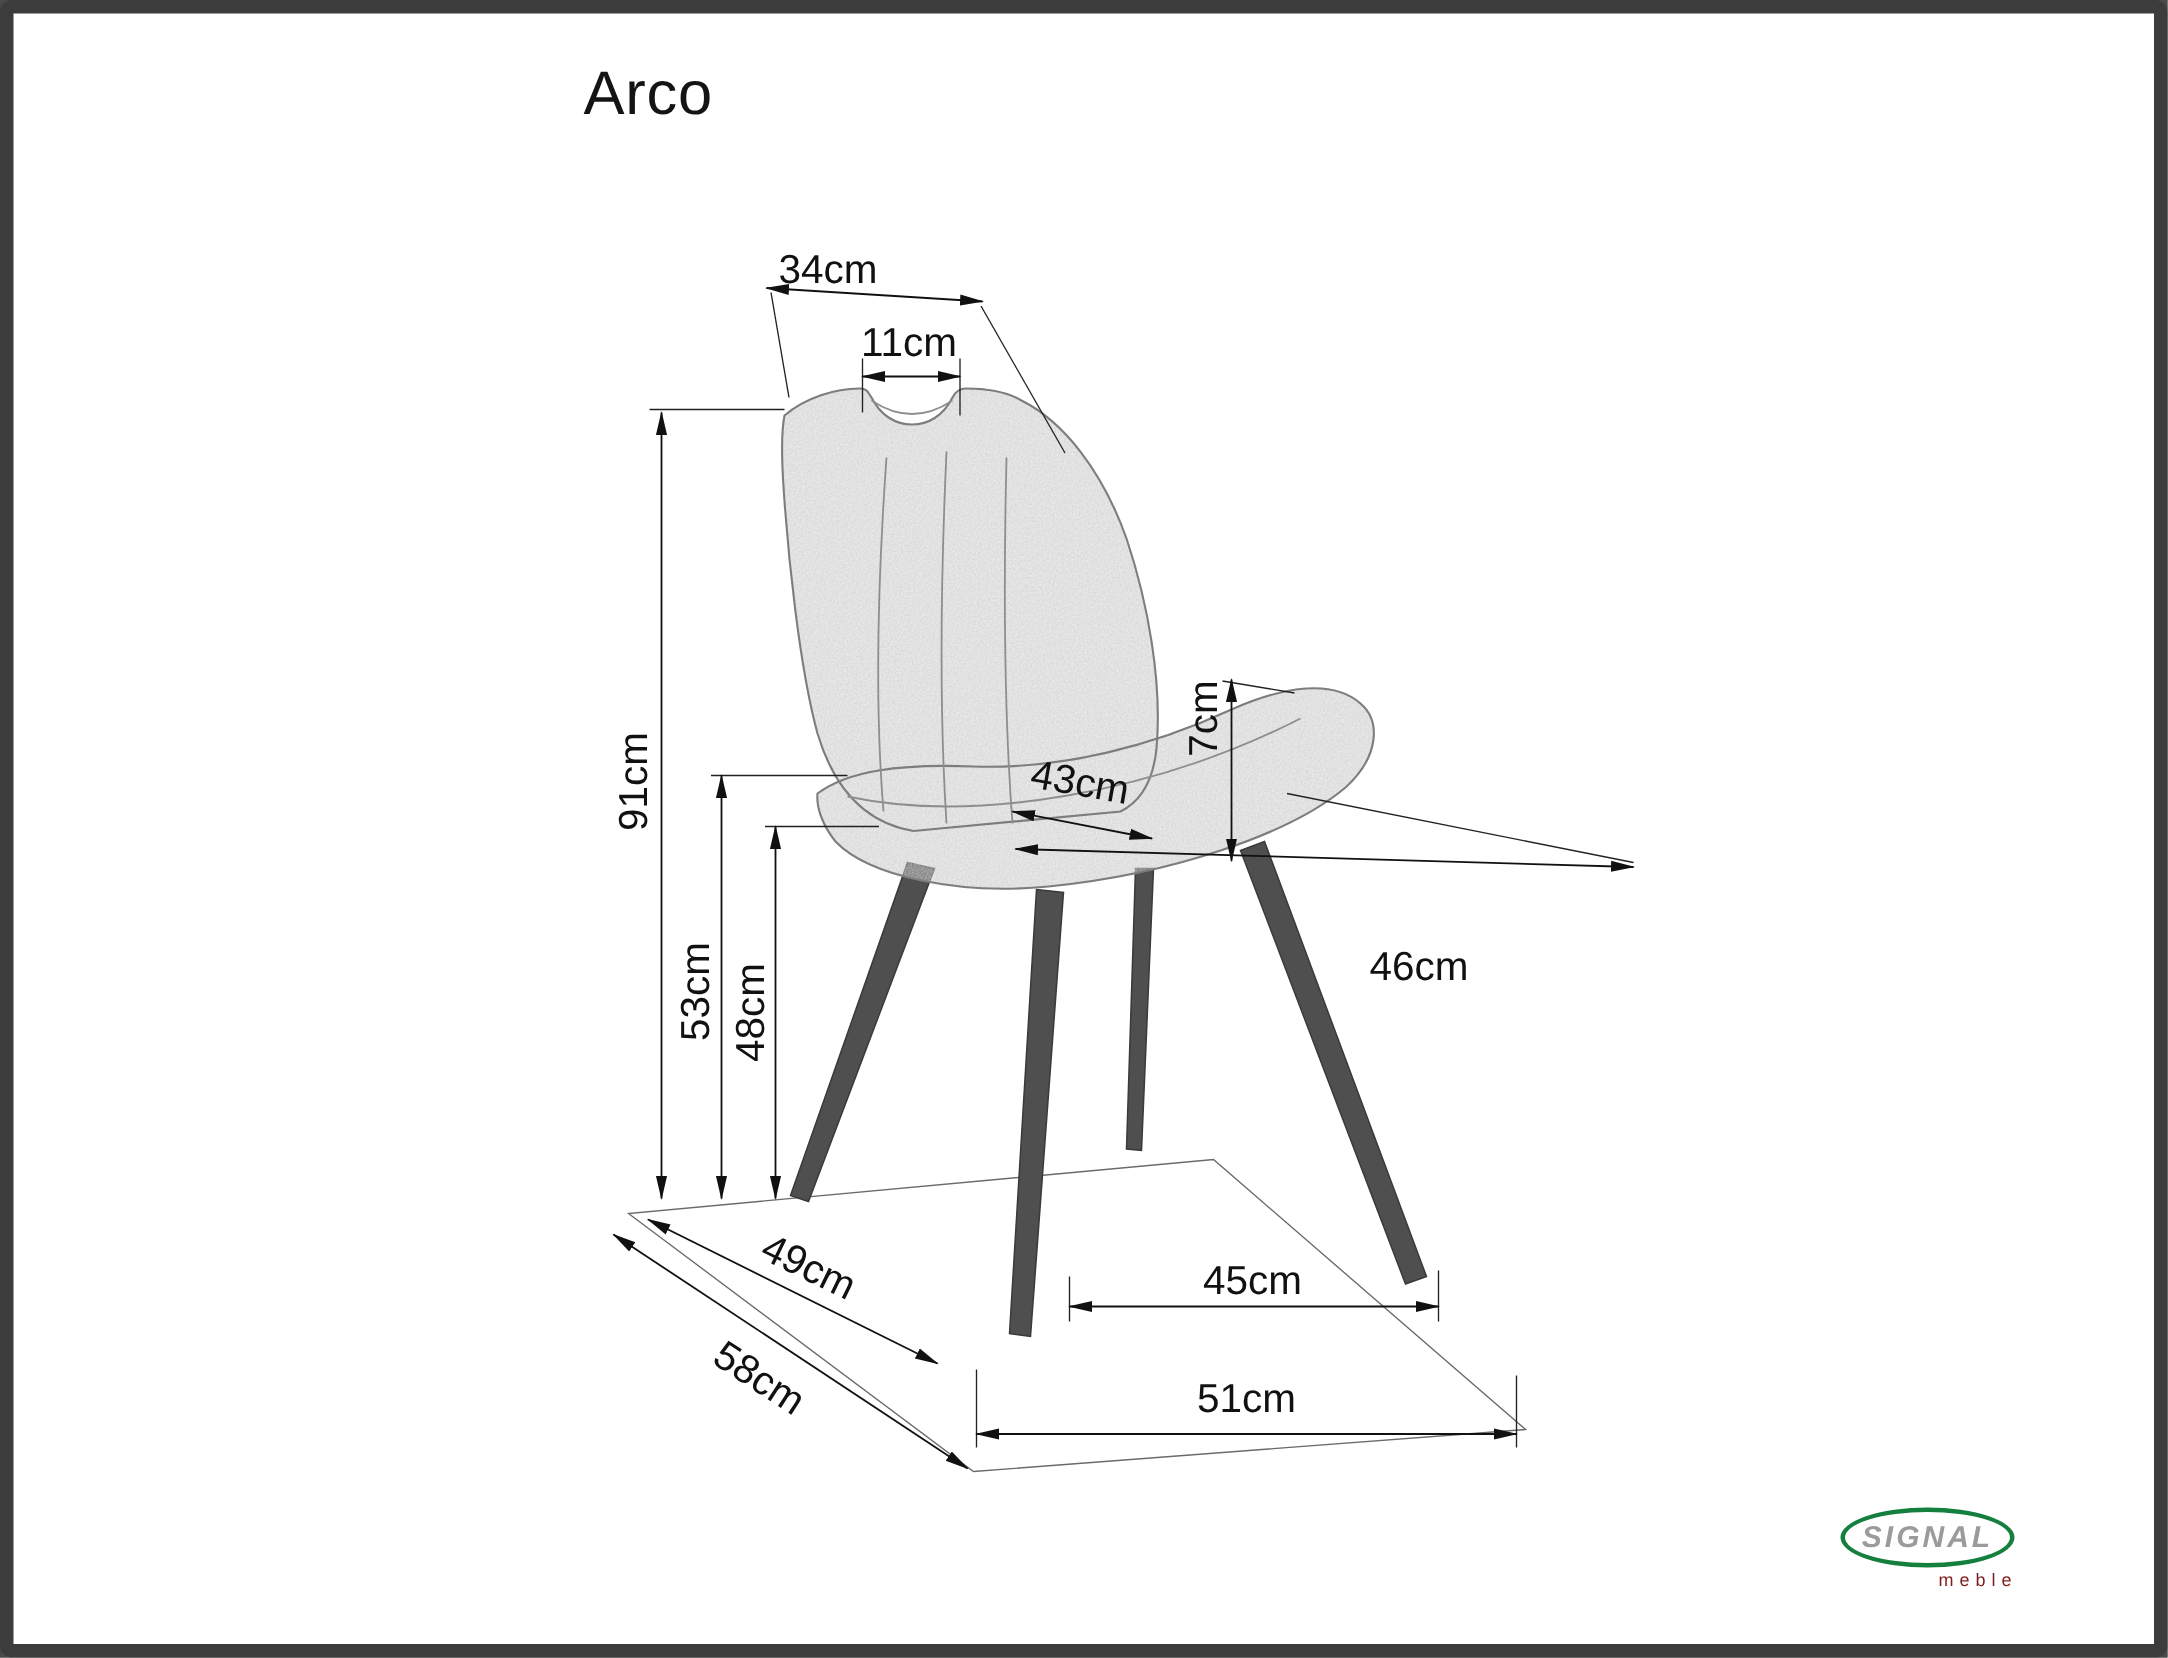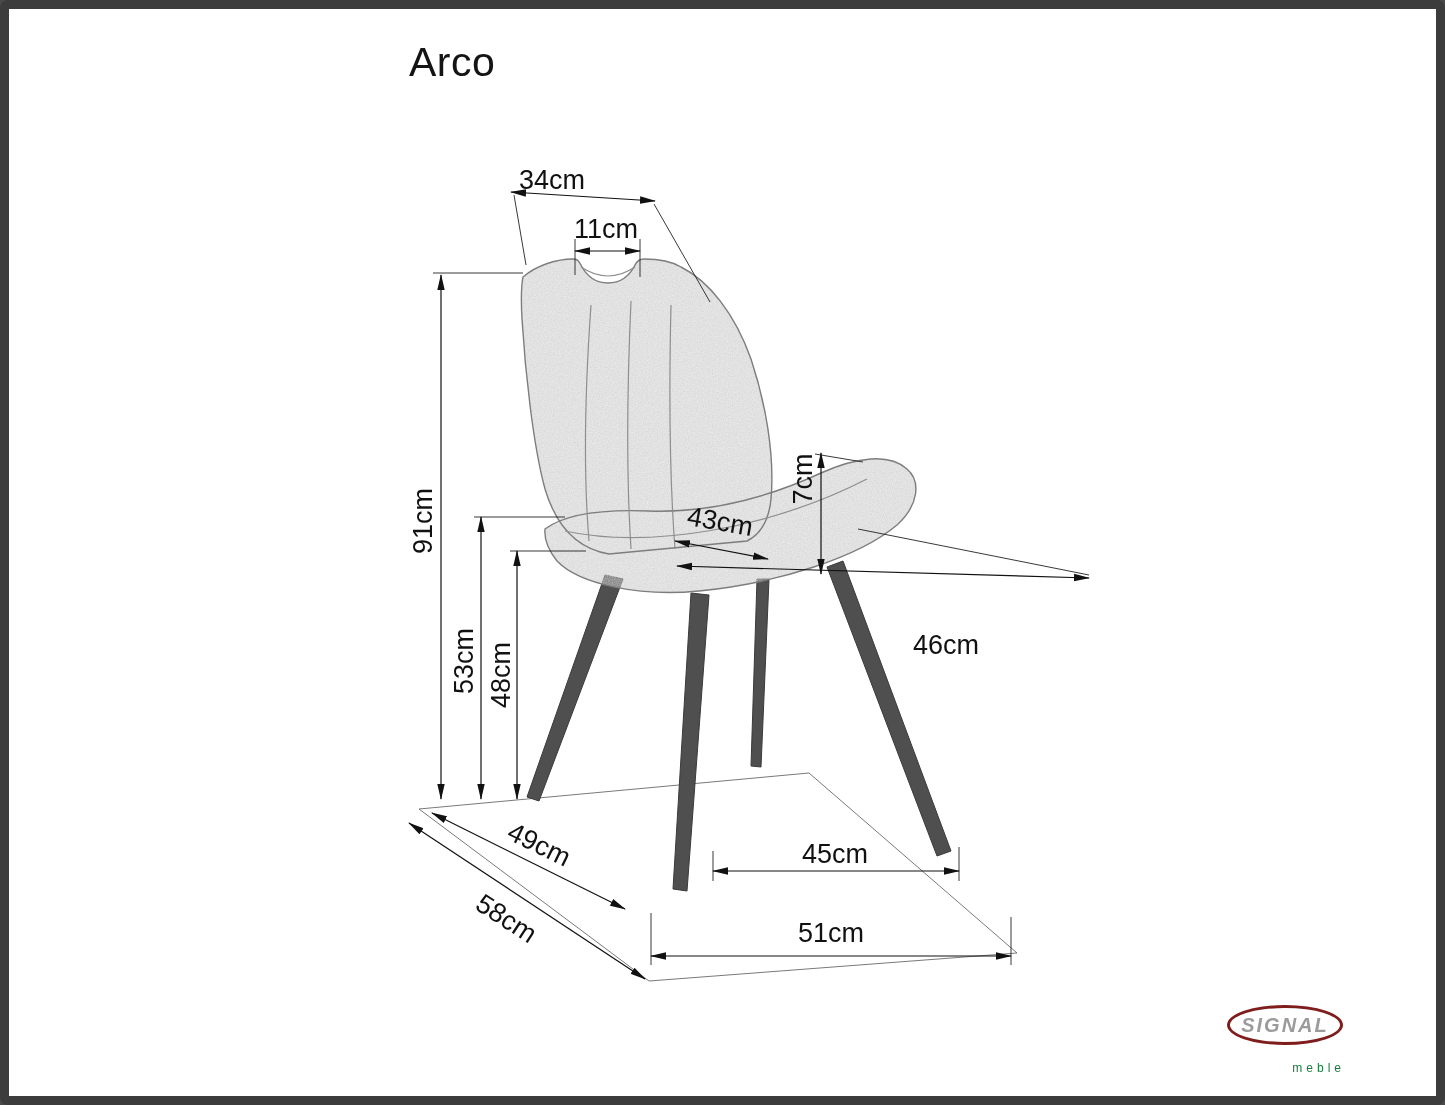--- a/index.html
+++ b/index.html
@@ -2,38 +2,38 @@
 <html><head>
 <meta charset="utf-8">
 <style>
   html,body{margin:0;padding:0;background:#4a4a4a;font-family:"Liberation Sans",sans-serif;}
   .frame{
     position:relative;width:1445px;height:1105px;background:#ffffff;
     box-sizing:border-box;border:9px solid #3c3c3c;border-radius:8px;overflow:hidden;
   }
   .layer{position:absolute;inset:0;}
   .title{
-    position:absolute;left:400px;top:30px;font-size:41px;color:#141414;
+    position:absolute;left:380px;top:30px;font-size:41px;color:#141414;
     letter-spacing:0.5px;
   }
   .dim{
     position:absolute;font-size:27px;color:#111;white-space:nowrap;
     transform:translate(-50%,-50%) rotate(var(--r,0deg));
   }
   .logo{position:absolute;left:1218px;top:996px;width:126px;}
   .logo-oval{
-    width:116px;height:40px;border:3px solid #7f1d1d;border-radius:50%;
+    width:116px;height:40px;border:3px solid #15803d;border-radius:50%;
     display:flex;align-items:center;justify-content:center;box-sizing:border-box;
   }
   .logo-word{
     font-size:20px;font-weight:bold;font-style:italic;color:#9b9b9b;letter-spacing:2px;
   }
   .logo-sub{
-    font-size:12px;color:#15803d;letter-spacing:4px;text-align:right;
-    padding-right:8px;margin-top:16px;
+    font-size:12px;color:#7f1d1d;letter-spacing:4px;text-align:right;
+    padding-right:8px;margin-top:1px;
   }
 </style>
 </head>
 <body>
 
 <div class="frame">
 
   <svg class="layer" viewBox="0 0 1445 1105" width="1445" height="1105">
     <defs>
       <marker id="ae" markerWidth="16" markerHeight="9" refX="15" refY="4.5" orient="auto" markerUnits="userSpaceOnUse">

